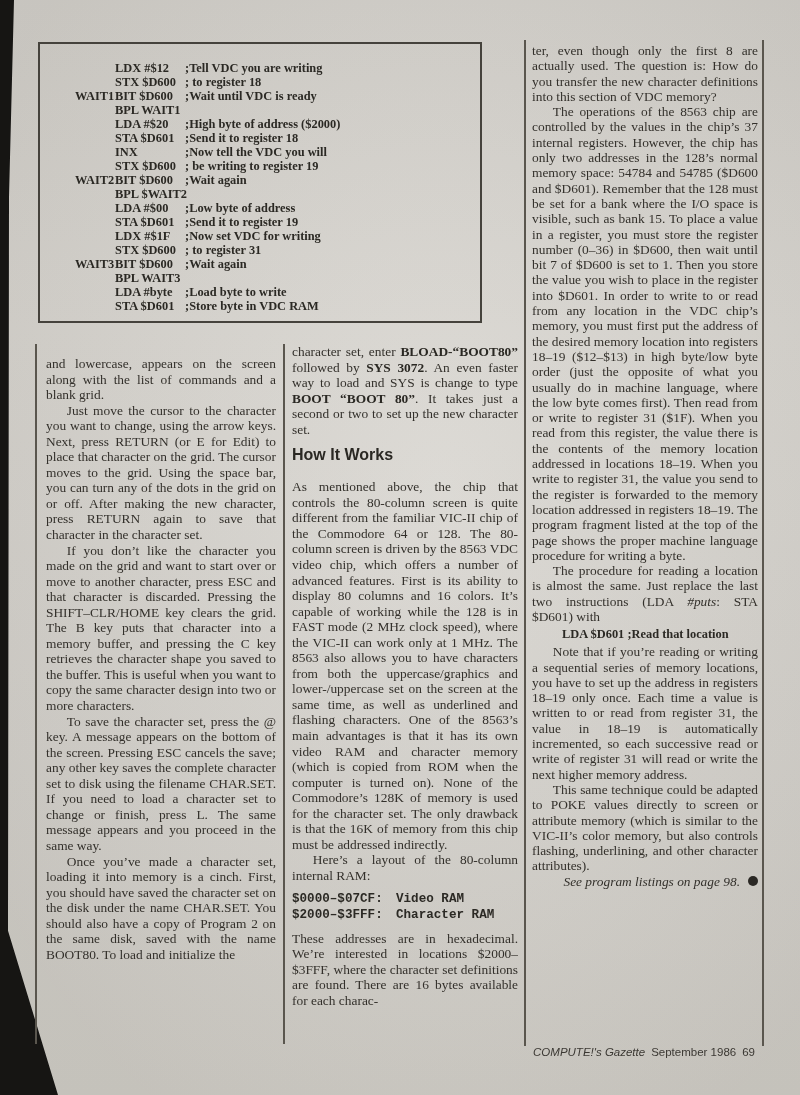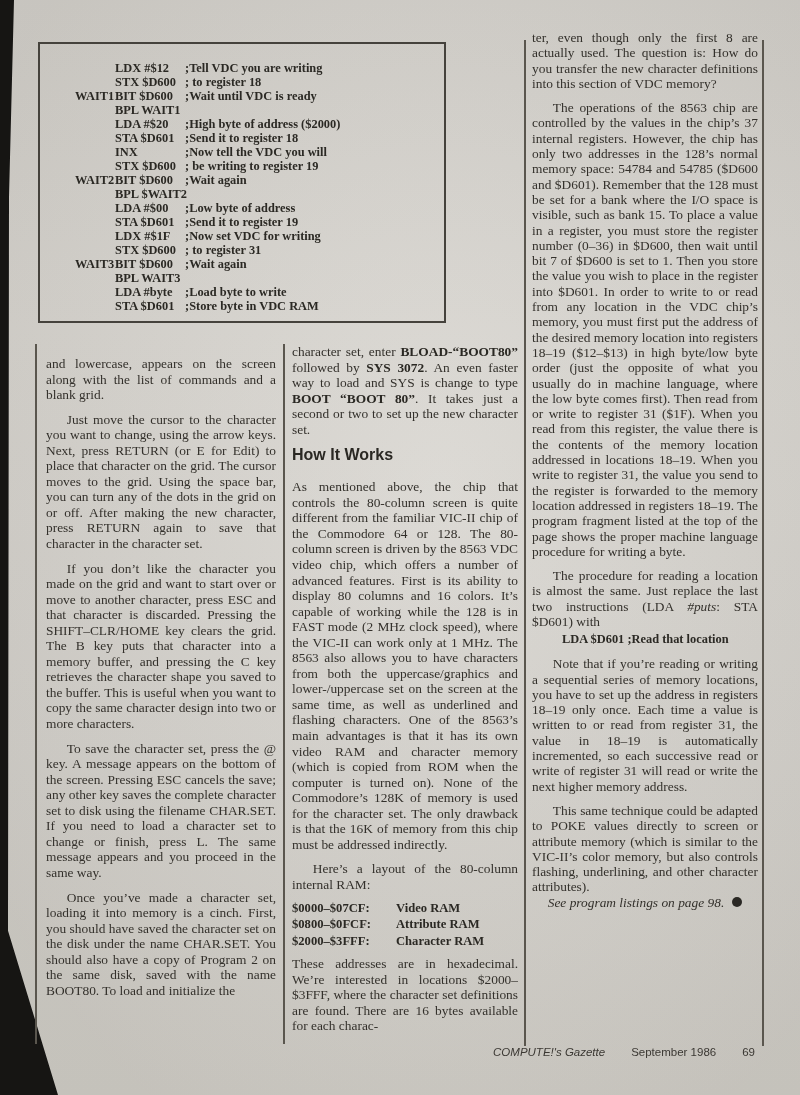--- a/index.html
+++ b/index.html
@@ -15,62 +15,62 @@
     position:absolute;left:0;top:0;width:70px;height:1095px;
     background:#161513;
     clip-path:polygon(0 0,14px 0,9px 18%,8px 85%,58px 100%,0 100%);
   }
   .rule{position:absolute;width:2px;background:#5a564e;}
   .rule-a{left:35px;top:344px;height:700px;}
   .rule-b{left:283px;top:344px;height:700px;}
   .rule-c{left:524px;top:40px;height:1006px;}
   .rule-d{left:762px;top:40px;height:1006px;}
   .codebox{
-    position:absolute;left:38px;top:42px;width:408px;height:281px;
+    position:absolute;left:38px;top:42px;width:444px;height:281px;
     border:2px solid #45423c;box-sizing:border-box;
     padding-top:17px;
   }
   .code-line{
     display:flex;font-weight:bold;font-size:12.4px;line-height:14px;
     color:#2b2924;white-space:nowrap;
   }
   .code-label{width:40px;margin-left:35px;text-align:left;}
   .code-instr{width:70px;}
   .code-comment{flex:1;}
   .col{
     position:absolute;text-align:justify;font-size:13.4px;line-height:15.55px;
     color:#33302b;overflow:hidden;
   }
   .col-left{left:46px;top:356px;width:230px;height:700px;}
   .col-middle{left:292px;top:344px;width:226px;height:702px;}
-  .col-right{left:532px;top:30px;width:226px;height:1003px;line-height:15.3px;}
+  .col-right{left:532px;top:43px;width:226px;height:1003px;line-height:15.3px;}
   .col p{margin:0;}
-  .col p.indent{text-indent:1.55em;margin-top:9px;}
+  .col p.indent{text-indent:1.55em;}
   .col b{color:#2a2823;}
   .col .heading{
     font-family:"Liberation Sans", sans-serif;font-weight:bold;
     font-size:16px;line-height:20px;margin:8px 0 14px 0;text-align:left;
     color:#2a2823;
   }
-  .hexlist{margin:7px 0 7px 0;text-align:left;}
+  .hexlist{margin:7px 0 7px 0;text-align:left;font-family:Liberation Mono, monospace;}
   .hexrow{font-weight:bold;font-size:12.6px;line-height:16.5px;display:flex;color:#2b2924;}
   .hexaddr{width:104px;}
   .codeline-inline{
     font-weight:bold;font-size:12.4px;line-height:16px;margin:2px 0 2px 30px;
     text-align:left;white-space:nowrap;color:#2b2924;
   }
-  .seeline{display:flex;align-items:center;justify-content:center;}
+  .seeline{display:flex;align-items:center;justify-content:flex-end;}
   .end-dot{
     display:inline-block;width:10px;height:10px;border-radius:50%;
     background:#2a2824;flex:0 0 auto;margin-left:8px;
   }
   .footer{
     position:absolute;top:1046px;right:45px;
     font-family:"Liberation Sans", sans-serif;font-size:11.5px;color:#3b3833;
-    display:flex;gap:26px;align-items:baseline;
+    display:flex;gap:6px;align-items:baseline;
   }
   .footer .mag{font-style:italic;}
 </style>
 </head>
 <body>
 
 <div class="page">
   <div class="edge-left"></div>
 
   <div class="codebox">
@@ -184,24 +184,20 @@
       <p><span>character set, enter </span><b>BLOAD-“BOOT80”</b><span> followed by </span><b>SYS 3072</b><span>. An even faster way to load and SYS is change to type </span><b>BOOT “BOOT 80”</b><span>. It takes just a second or two to set up the new character set.</span></p>
       <div class="heading">How It Works</div>
       <p><span>As mentioned above, the chip that controls the 80-column screen is quite different from the familiar VIC-II chip of the Commodore 64 or 128. The 80-column screen is driven by the 8563 VDC video chip, which offers a number of advanced features. First is its ability to display 80 columns and 16 colors. It’s capable of working while the 128 is in FAST mode (2 MHz clock speed), where the VIC-II can work only at 1 MHz. The 8563 also allows you to have characters from both the uppercase/graphics and lower-/uppercase set on the screen at the same time, as well as underlined and flashing characters. One of the 8563’s main advantages is that it has its own video RAM and character memory (which is copied from ROM when the computer is turned on). None of the Commodore’s 128K of memory is used for the character set. The only drawback is that the 16K of memory from this chip must be addressed indirectly.</span></p>
       <p class="indent"><span>Here’s a layout of the 80-column internal RAM:</span></p>
       <div class="hexlist">
         <div class="hexrow">
           <span class="hexaddr">$0000–$07CF:</span>
           <span>Video RAM</span>
         </div>
         <div class="hexrow">
-          <span class="hexaddr">$0800–$0FCF:</span>
-          <span>Attribute RAM</span>
-        </div>
-        <div class="hexrow">
           <span class="hexaddr">$2000–$3FFF:</span>
           <span>Character RAM</span>
         </div>
       </div>
       <p><span>These addresses are in hexadecimal. We’re interested in locations $2000–$3FFF, where the character set definitions are found. There are 16 bytes available for each charac-</span></p>
     </div>
   <div class="col col-right" id="col-right">
       <p><span>ter, even though only the first 8 are actually used. The question is: How do you transfer the new character definitions into this section of VDC memory?</span></p>
       <p class="indent"><span>The operations of the 8563 chip are controlled by the values in the chip’s 37 internal registers. However, the chip has only two addresses in the 128’s normal memory space: 54784 and 54785 ($D600 and $D601). Remember that the 128 must be set for a bank where the I/O space is visible, such as bank 15. To place a value in a register, you must store the register number (0–36) in $D600, then wait until bit 7 of $D600 is set to 1. Then you store the value you wish to place in the register into $D601. In order to write to or read from any location in the VDC chip’s memory, you must first put the address of the desired memory location into registers 18–19 ($12–$13) in high byte/low byte order (just the opposite of what you usually do in machine language, where the low byte comes first). Then read from or write to register 31 ($1F). When you read from this register, the value there is the contents of the memory location addressed in locations 18–19. When you write to register 31, the value you send to the register is forwarded to the memory location addressed in registers 18–19. The program fragment listed at the top of the page shows the proper machine language procedure for writing a byte.</span></p>
       <p class="indent"><span>The procedure for reading a location is almost the same. Just replace the last two instructions (LDA </span><span style="font-style: italic;">#puts</span><span>: STA $D601) with</span></p>

